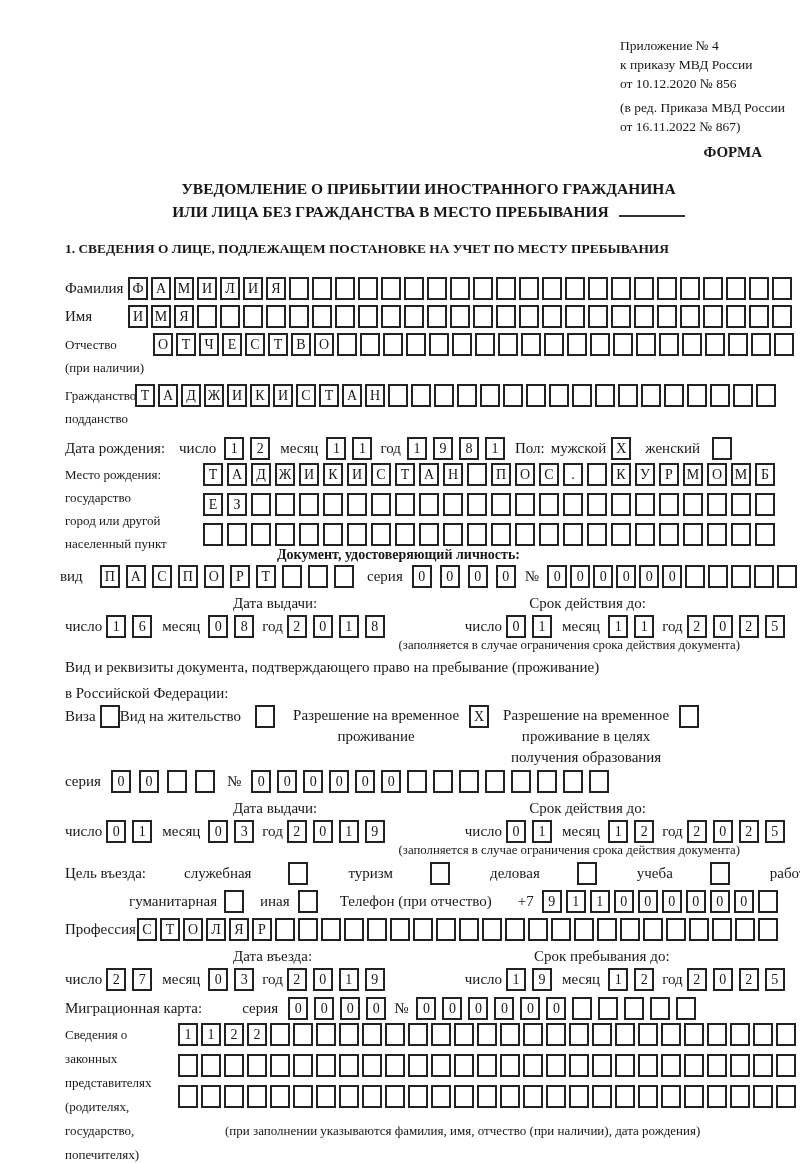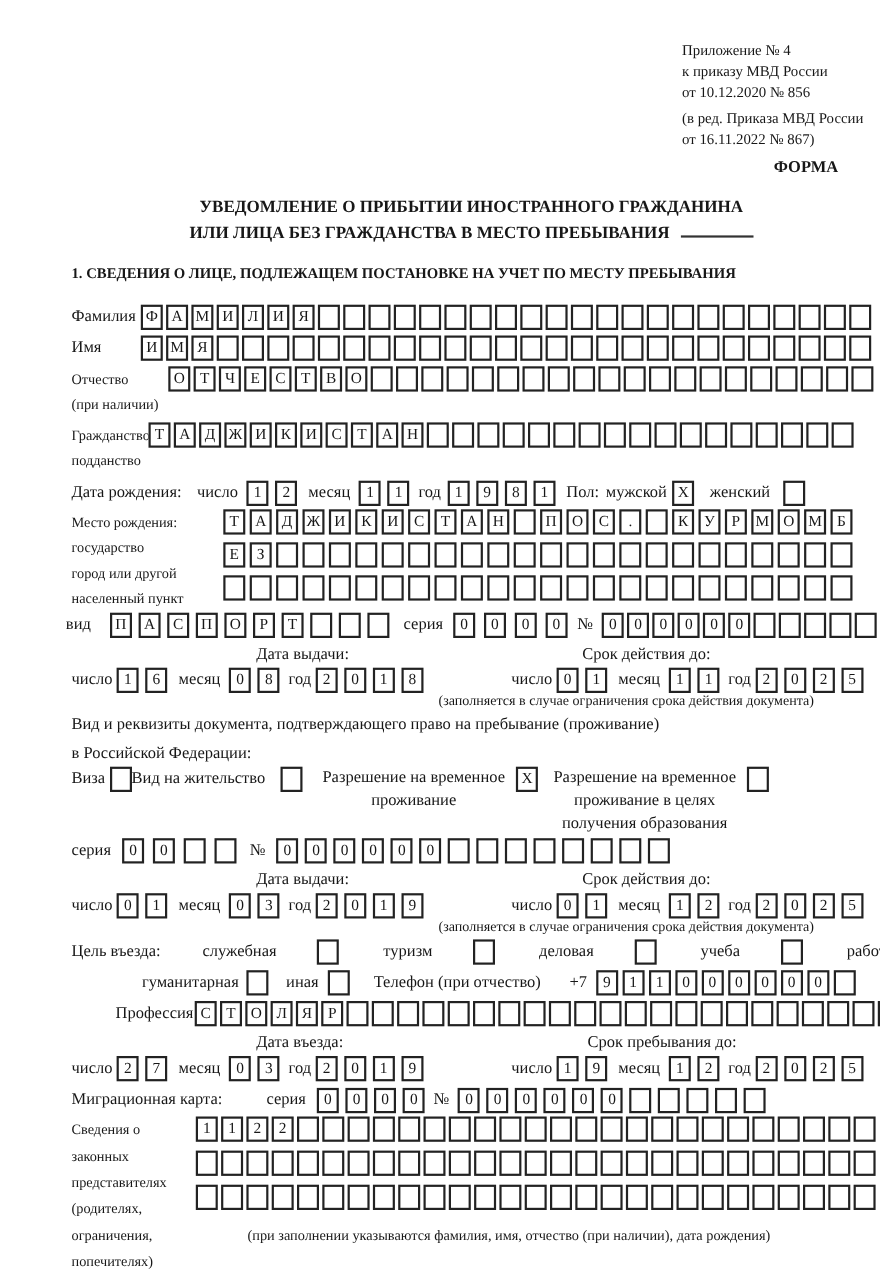--- a/index.html
+++ b/index.html
@@ -317,20 +317,21 @@
           <span class="cell"></span>
           <span class="cell"></span>
           <span class="cell"></span>
           <span class="cell"></span>
           <span class="cell"></span>
           <span class="cell"></span>
         </span>
     </span>
   </div>
 
+  <div class="heading-c">Документ, удостоверяющий личность:</div>
 
   <div class="row" style="margin-top:2px;justify-content:center;">
     <span class="lbl" style="width:40px;">вид</span>
     <span class="cells g6">
         <span class="cell">П</span>
         <span class="cell">А</span>
         <span class="cell">С</span>
         <span class="cell">П</span>
         <span class="cell">О</span>
         <span class="cell">Р</span>
@@ -530,21 +531,21 @@
         <span class="cell">0</span>
         <span class="cell">0</span>
         <span class="cell">0</span>
         <span class="cell">0</span>
         <span class="cell">0</span>
         <span class="cell">0</span>
         <span class="cell"></span>
       </span>
   </div>
 
-  <div class="row" style="margin-top:5px;margin-left:40px;">
+  <div class="row" style="margin-top:5px;">
     <span class="lbl" style="width:72px;">Профессия</span>
     <span class="cells">
         <span class="cell">С</span>
         <span class="cell">Т</span>
         <span class="cell">О</span>
         <span class="cell">Л</span>
         <span class="cell">Я</span>
         <span class="cell">Р</span>
         <span class="cell"></span>
         <span class="cell"></span>
@@ -637,21 +638,21 @@
         <span class="cell"></span>
       </span>
   </div>
 
   <div class="row" style="margin-top:3px;">
     <span class="lblcol" style="width:113px;">
       <div style="line-height:24px;">Сведения о</div>
       <div style="line-height:24px;">законных</div>
       <div style="line-height:24px;">представителях</div>
       <div style="line-height:24px;">(родителях,</div>
-      <div style="line-height:24px;">ограничения,</div>
+      <div style="line-height:24px;">государство,</div>
       <div style="line-height:24px;">попечителях)</div>
     </span>
     <span class="stack">
       <span class="cells" style="margin-bottom:8px;">
           <span class="cell">1</span>
           <span class="cell">1</span>
           <span class="cell">2</span>
           <span class="cell">2</span>
           <span class="cell"></span>
           <span class="cell"></span>

